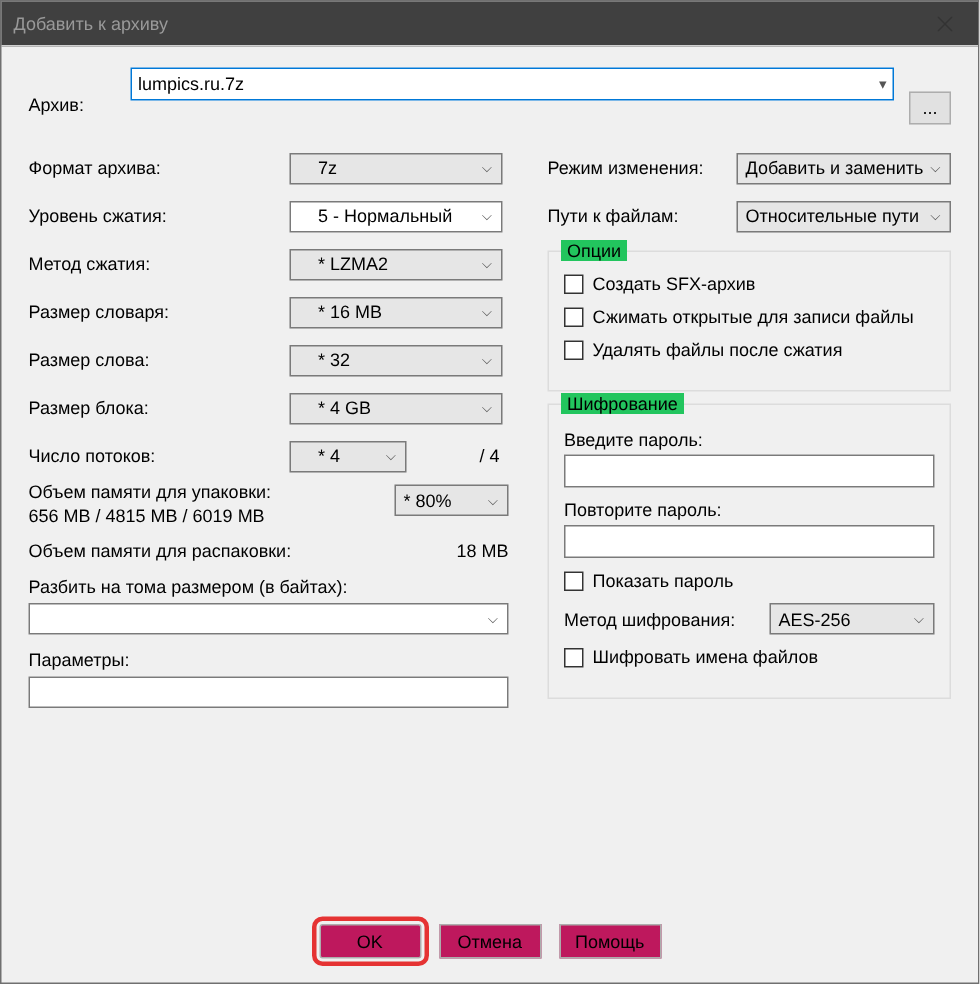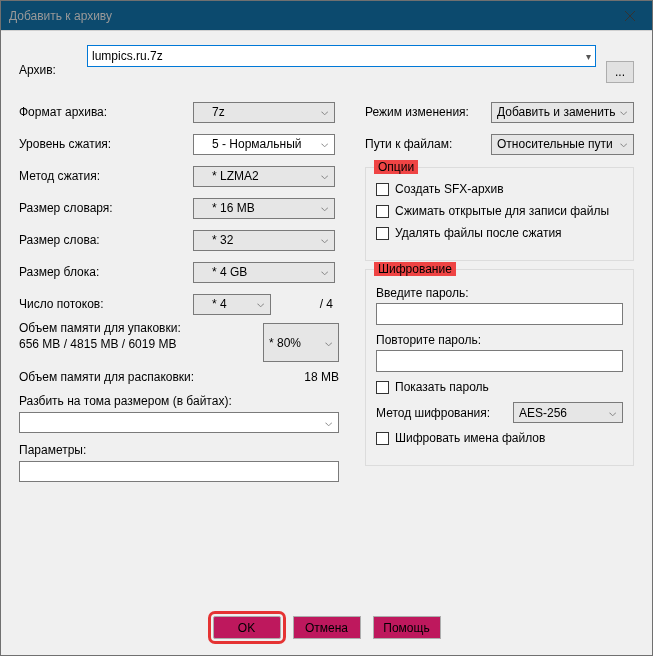--- a/index.html
+++ b/index.html
@@ -15,21 +15,21 @@
   }
   .window {
     display: flex;
     flex-direction: column;
     width: 100%;
     height: 100%;
     border: 1px solid #707070;
     background: #f0f0f0;
   }
   .titlebar {
-    background: #0c4a6e;
+    background: #404040;
     height: 30px;
     border-bottom: 1px solid #d0d0d0;
     display: flex;
     align-items: center;
     padding-left: 8px;
     color: #999;
   }
   .title-text { flex: 1; }
   .close-btn {
     width: 45px;
@@ -124,21 +124,21 @@
   .mem-label { line-height: 1.3; }
   .mem-pack {
     display: flex;
     align-items: flex-start;
     gap: 31px;
     margin-bottom: 8px;
   }
   .mem-pack-left { flex: 1; }
   .mem-combo {
     width: 76px;
-    height: 39px;
+    height: 21px;
     border: 1px solid #7a7a7a;
     background: #e6e6e6;
     position: relative;
     display: flex;
     align-items: center;
     padding-left: 5px;
     margin-top: 2px;
   }
   .mem-combo .arrow {
     position: absolute; right: 6px; top:50%; transform:translateY(-50%);
@@ -192,21 +192,21 @@
   .group {
     border: 1px solid #dcdcdc;
     padding: 10px 10px 12px 10px;
     margin-top: 8px;
     position: relative;
   }
   .group-title {
     position: absolute;
     top: -8px;
     left: 8px;
-    background: #ef4444;
+    background: #22c55e;
     padding: 0 4px;
     font-size: 12px;
     text-align: right;
   }
   .check-row {
     display: flex;
     align-items: center;
     gap: 6px;
     margin: 4px 0 8px 0;
   }

